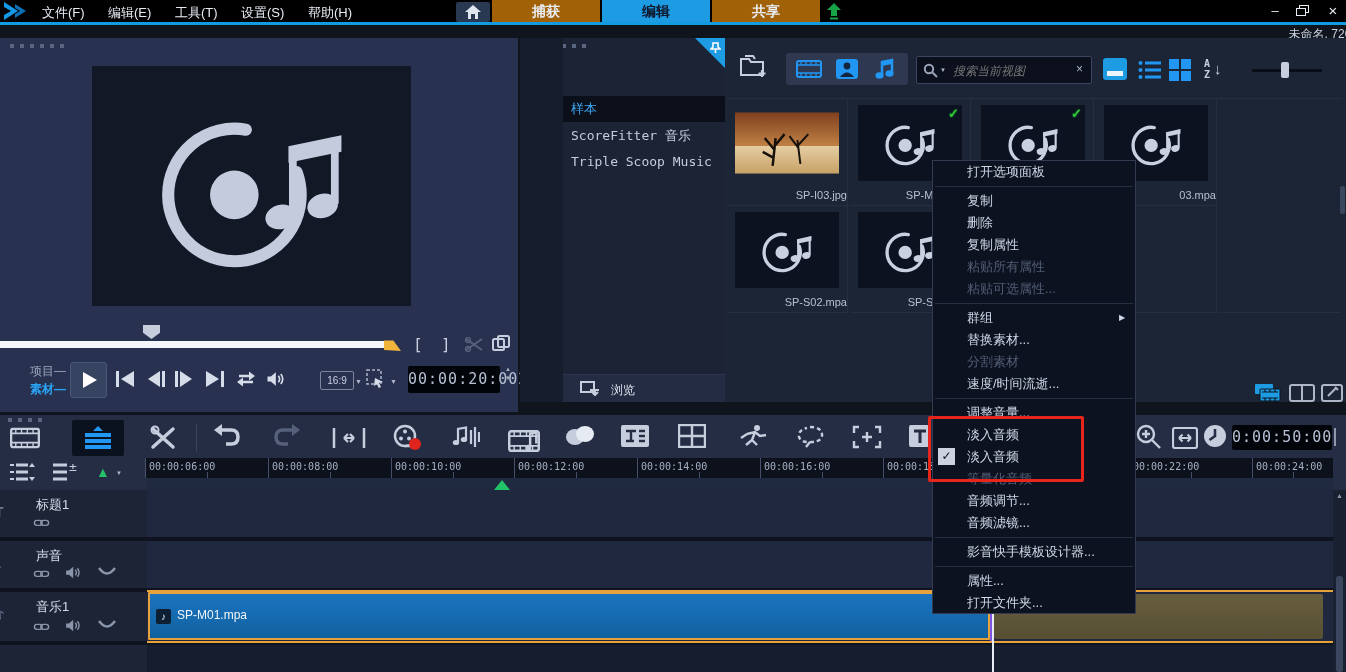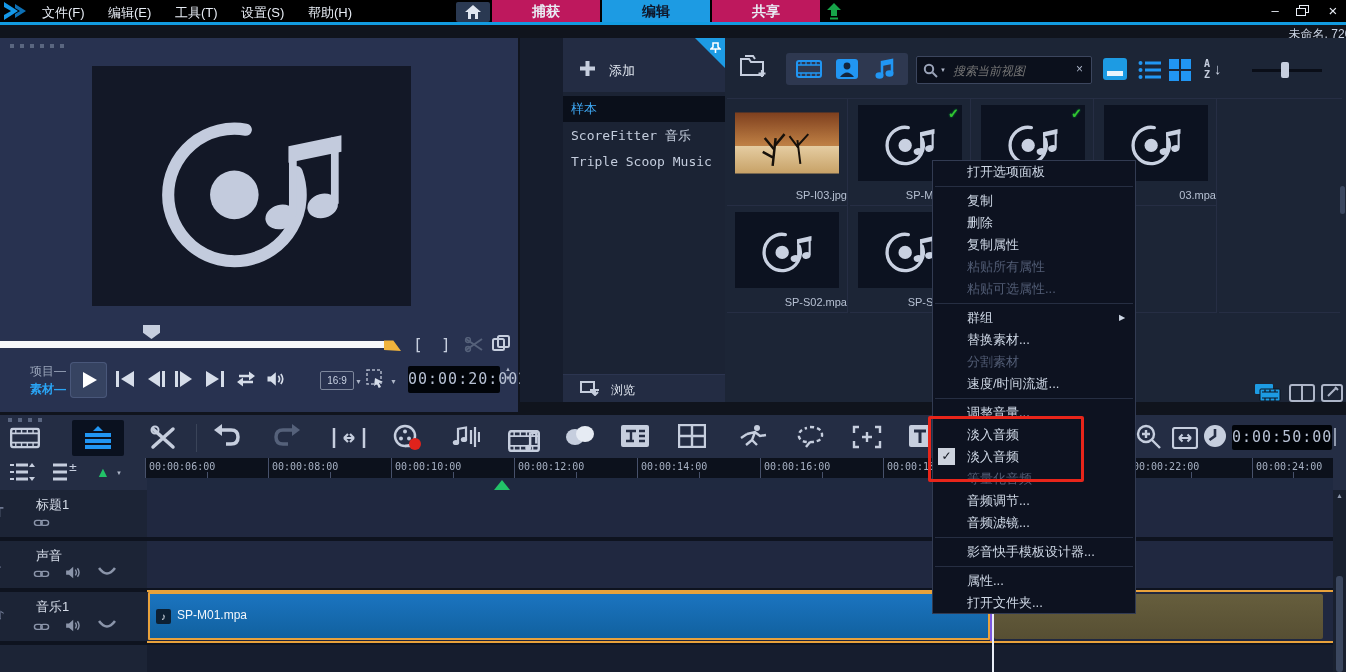--- a/index.html
+++ b/index.html
@@ -5,21 +5,21 @@
   html,body{margin:0;padding:0;background:#000;}
   #app{position:relative;width:1346px;height:672px;overflow:hidden;
        background:#10141d;font-family:"Liberation Sans",sans-serif;
        color:#cdd5e3;padding-left:38px;-webkit-font-smoothing:antialiased;}
   .abs{position:absolute;}
   .mono{font-family:"DejaVu Sans Mono",monospace;}
   svg{display:block;}
   
   .topbar{left:0;top:0;width:1346px;height:22px;background:#000;}
   .menu-item{top:4px;font-size:13px;color:#e7ecf4;cursor:default;}
-  .tab{top:0;height:22px;width:108px;background:#be185d;color:#e8edf5;
+  .tab{top:0;height:22px;width:108px;background:#a16207;color:#e8edf5;
        font-size:14px;font-weight:bold;text-align:center;line-height:22px;}
   .tab.active{background:#1d9be3;color:#0f172a;}
   .blueline{left:0;top:22px;width:1346px;height:3px;background:#129be0;}
   .winbtn{top:3px;width:18px;height:16px;color:#e8edf5;font-size:13px;text-align:center;line-height:16px;}
   .proj-label{top:26px;right:8px;font-size:12px;color:#c9d2e2;}
   
   .preview{left:0;top:38px;width:518px;height:374px;background:#283250;}
   .viewport{left:92px;top:66px;width:319px;height:240px;background:#131827;}
   .dots2{height:4px;background-image:repeating-linear-gradient(90deg,#5a6680 0 4px,transparent 4px 10px);}
   .scrubbar{left:0;top:341px;width:386px;height:7px;background:#f5f7fa;}
@@ -306,28 +306,20 @@
     </span>
     <span class="abs navtile" style="top:260px;color:#c6cede;font-size:17px;font-weight:bold;text-align:center;line-height:34px">FX</span>
     <span class="abs navtile" style="top:310px">
       <svg width="24" height="22" viewBox="0 0 24 22" style="margin:6px auto">
           <path d="M2 4 Q10 4 12 11 Q14 18 22 18" fill="none" stroke="#b9c3d4" stroke-width="2.5"></path>
           <path d="M22 18 l-6 -1 2 5 Z" fill="#b9c3d4"></path>
           <rect x="0" y="2" width="5" height="5" fill="#b9c3d4"></rect>
         </svg>
     </span>
   </div>
-  <div class="abs lib-head">
-    <span class="abs" style="left:16px;top:22px">
-      <svg width="17" height="17" viewBox="0 0 17 17">
-          <path d="M8.5 1 V16 M1 8.5 H16" stroke="#c6cede" stroke-width="4"></path>
-        </svg>
-    </span>
-    <span class="abs addlbl" style="left:46px;top:24px">添加</span>
-  </div>
   <span class="abs pin-tri"></span>
   <span class="abs" style="left:710px;top:42px">
     <svg width="11" height="12" viewBox="0 0 11 12">
         <path d="M3 1 L8 1 L8 5 L10 7 L1 7 L3 5 Z M5.5 7 V11" stroke="#fff" stroke-width="1.6" fill="none"></path>
       </svg>
   </span>
   <div class="abs librow sel mono" style="top:96px">样本</div>
   <div class="abs librow mono" style="top:123px">ScoreFitter 音乐</div>
   <div class="abs librow mono" style="top:149px">Triple Scoop Music</div>
   <div class="abs lib-foot">

